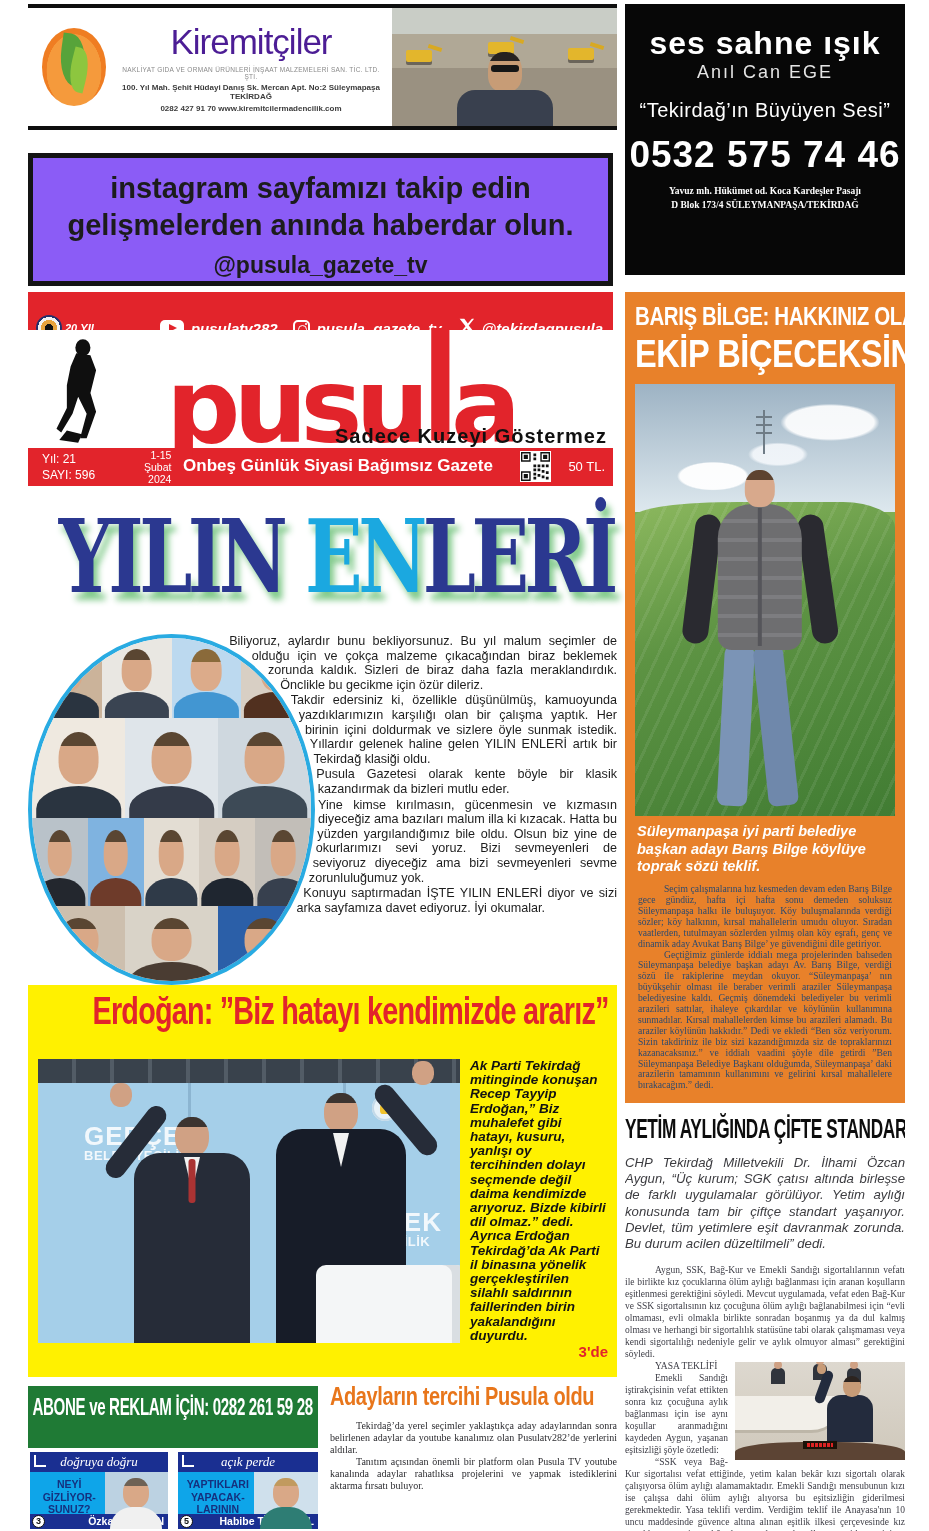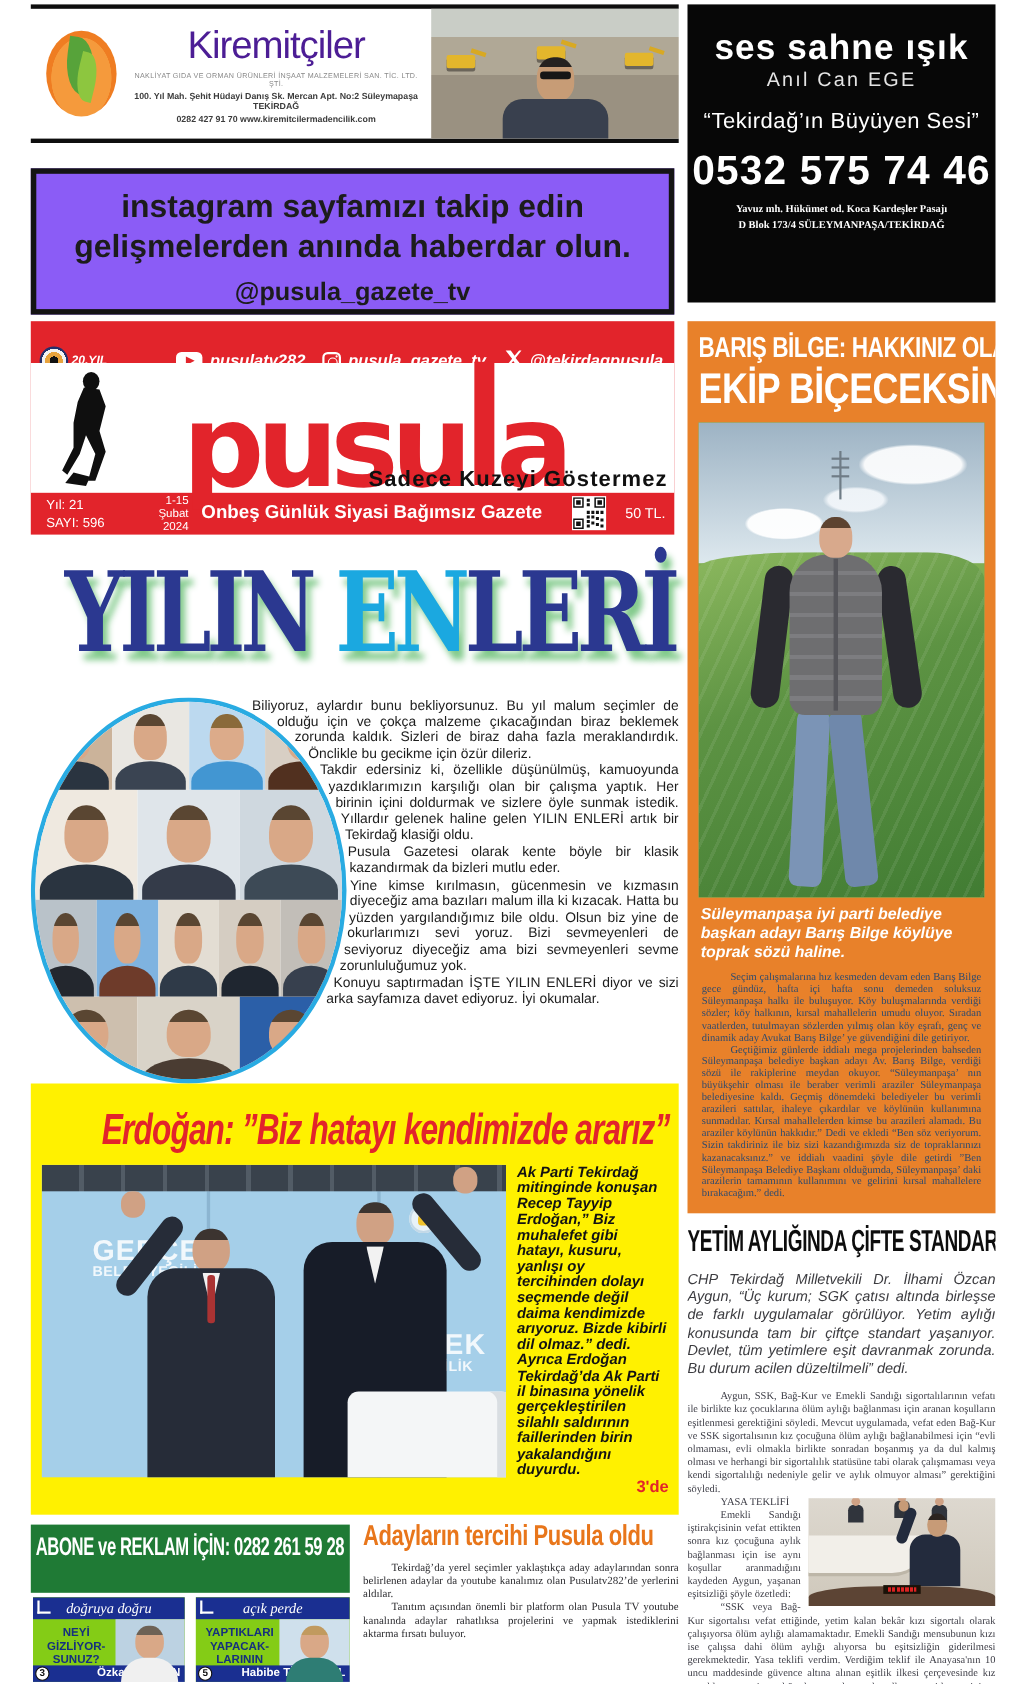--- a/index.html
+++ b/index.html
@@ -143,21 +143,21 @@
   .face:nth-child(7){background:#cfd8df;--suit:#3d4a56;}
   .face:nth-child(8){background:#b9c2c9;--suit:#23272e;} .face:nth-child(9){background:#7fb3e0;--suit:#6e3b2a;}
   .face:nth-child(10){background:#e3ddd3;--suit:#2f3a48;} .face:nth-child(11){background:#d5cdc2;--suit:#1f2630;}
   .face:nth-child(12){background:#c2beb8;--suit:#37404e;}
   .face:nth-child(13){background:#cdbfae;--suit:#343028;} .face:nth-child(14){background:#d9d3c8;--suit:#4a3c32;}
   .face:nth-child(15){background:#2b5fa8;--suit:#27303f;}
   .main-article p { margin-bottom:1px; }
 
   
   .panel-erdogan { position:absolute; left:28px; top:985px; width:589px; height:392px; background:#fff100; }
-  .er-head { text-align:right; margin-top:21px;font-style:italic; }
+  .er-head { text-align:right; margin-top:5px; }
   .er-head span { display:inline-block; white-space:nowrap; color:#e2242b; font-weight:bold; font-size:36px;
     transform:scale(.8,1.1); letter-spacing:-1px; }
   .er-photo { position:absolute; left:10px; top:74px; width:422px; height:284px; background:#a5cfe9; overflow:hidden; }
   .ep-truss { position:absolute; top:0; left:0; right:0; height:24px;
     background:repeating-linear-gradient(90deg, #39424c 0 34px, #525c66 34px 38px); }
   .ep-bgtext { position:absolute; color:rgba(255,255,255,.85); font-weight:bold; line-height:1; }
   .ep-bgtext .t1 { font-size:26px; letter-spacing:1px; } .ep-bgtext .t2 { font-size:13px; letter-spacing:.5px; }
   .ep-div { position:absolute; top:24px; bottom:0; width:3px; background:rgba(120,160,190,.55); }
   .ep-badge { position:absolute; width:26px; height:26px; border-radius:50%; background:#e8f2f8;
     box-shadow:inset 0 0 0 2px #c3d9e8; }
@@ -177,21 +177,21 @@
     font-weight:bold; font-style:italic; color:#121212; }
   .er-ref { display:block; text-align:right; color:#e2242b; font-style:normal; font-size:15px; margin-top:2px; }
 
   
   .abone { position:absolute; left:28px; top:1386px; width:290px; height:62px; background:#1f7a35;
     display:flex; align-items:flex-start; justify-content:center; padding-top:9px; }
   .abone span { display:inline-block; white-space:nowrap; color:#fff; font-weight:bold; font-size:21px;
     transform:scale(.72,1.1); letter-spacing:-.5px; }
 
   
-  .columnist { position:absolute; top:1452px; height:77px; background:#84cc16; overflow:hidden; }
+  .columnist { position:absolute; top:1452px; height:77px; background:#0ea5e9; overflow:hidden; }
   .col-a { left:30px; width:138px; } .col-b { left:178px; width:140px; }
   .ch { position:relative; height:20px; background:#1a2f91; color:#fff; font-family:"Liberation Serif", serif;
     font-style:italic; font-size:13px; text-align:center; line-height:19px; }
   .ch::before { content:""; position:absolute; left:4px; top:3px; width:10px; height:10px; border-left:2px solid #fff; border-bottom:2px solid #fff; }
   .cteaser { position:absolute; left:2px; top:26px; width:54%; text-align:center; font-size:10.5px; font-weight:bold;
     color:#15307e; line-height:1.2; }
   .cphoto { position:absolute; right:0; top:20px; bottom:0; width:46%; }
   .cphoto::before { content:""; position:absolute; top:6px; left:50%; transform:translateX(-50%); width:26px; height:30px;
     background:linear-gradient(var(--hair,#4a3a2e) 0 28%, #d9a887 28%); border-radius:46%; z-index:1; }
   .cphoto::after { content:""; position:absolute; bottom:0; left:50%; transform:translateX(-50%); width:52px; height:22px;
@@ -332,21 +332,21 @@
       <div class="bp-field"></div>
       <div class="bp-man">
         <div class="bp-arm l"></div>
         <div class="bp-arm r"></div>
         <div class="bp-leg l"></div>
         <div class="bp-leg r"></div>
         <div class="bp-vest"></div>
         <div class="bp-head2"></div>
       </div>
     </div>
-    <div class="pb-caption">Süleymanpaşa iyi parti belediye başkan adayı Barış Bilge köylüye toprak sözü haline.</div>
+    <div class="pb-caption">Süleymanpaşa iyi parti belediye başkan adayı Barış Bilge köylüye toprak sözü teklif.</div>
     <div class="pb-body">
       <p>Seçim çalışmalarına hız kesmeden devam eden Barış Bilge gece gündüz, hafta içi hafta sonu demeden soluksuz Süleymanpaşa halkı ile buluşuyor. Köy buluşmalarında verdiği sözler; köy halkının, kırsal mahallelerin umudu oluyor. Sıradan vaatlerden, tutulmayan sözlerden yılmış olan köy eşrafı, genç ve dinamik aday Avukat Barış Bilge’ ye güvendiğini dile getiriyor.</p>
       <p>Geçtiğimiz günlerde iddialı mega projelerinden bahseden Süleymanpaşa belediye başkan adayı Av. Barış Bilge, verdiği sözü ile rakiplerine meydan okuyor. “Süleymanpaşa’ nın büyükşehir olması ile beraber verimli araziler Süleymanpaşa belediyesine kaldı. Geçmiş dönemdeki belediyeler bu verimli arazileri sattılar, ihaleye çıkardılar ve köylünün kullanımına sunmadılar. Kırsal mahallelerden kimse bu arazileri alamadı. Bu araziler köylünün hakkıdır.” Dedi ve ekledi “Ben söz veriyorum. Sizin takdiriniz ile biz sizi kazandığımızda siz de topraklarınızı kazanacaksınız.” ve iddialı vaadini şöyle dile getirdi ”Ben Süleymanpaşa Belediye Başkanı olduğumda, Süleymanpaşa’ daki arazilerin tamamının kullanımını ve gelirini kırsal mahallelere bırakacağım.” dedi.</p>
     </div>
   </div>
 
   <div class="yilin">
     <span class="yilin-inner"><span class="c-navy">YILIN </span><span class="c-cyan">EN</span><span class="c-navy">LERİ</span></span>
   </div>
 

